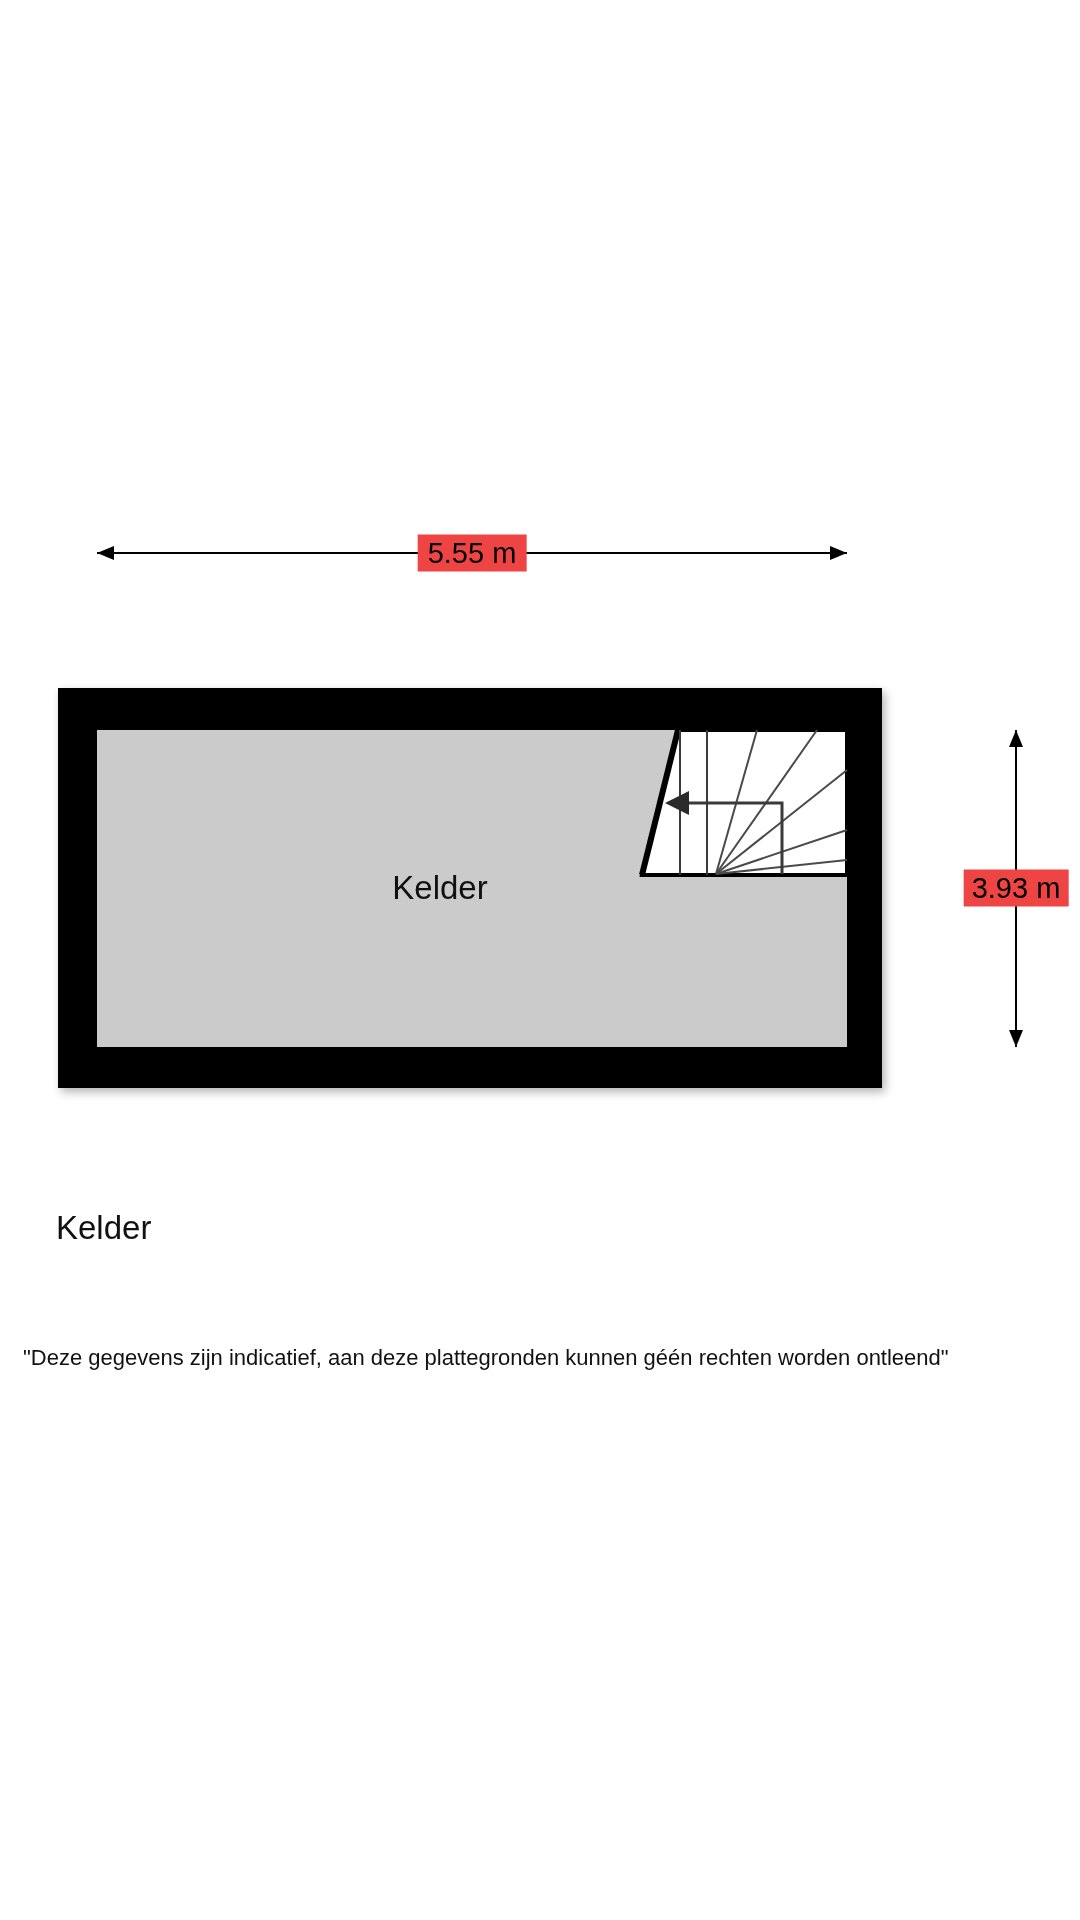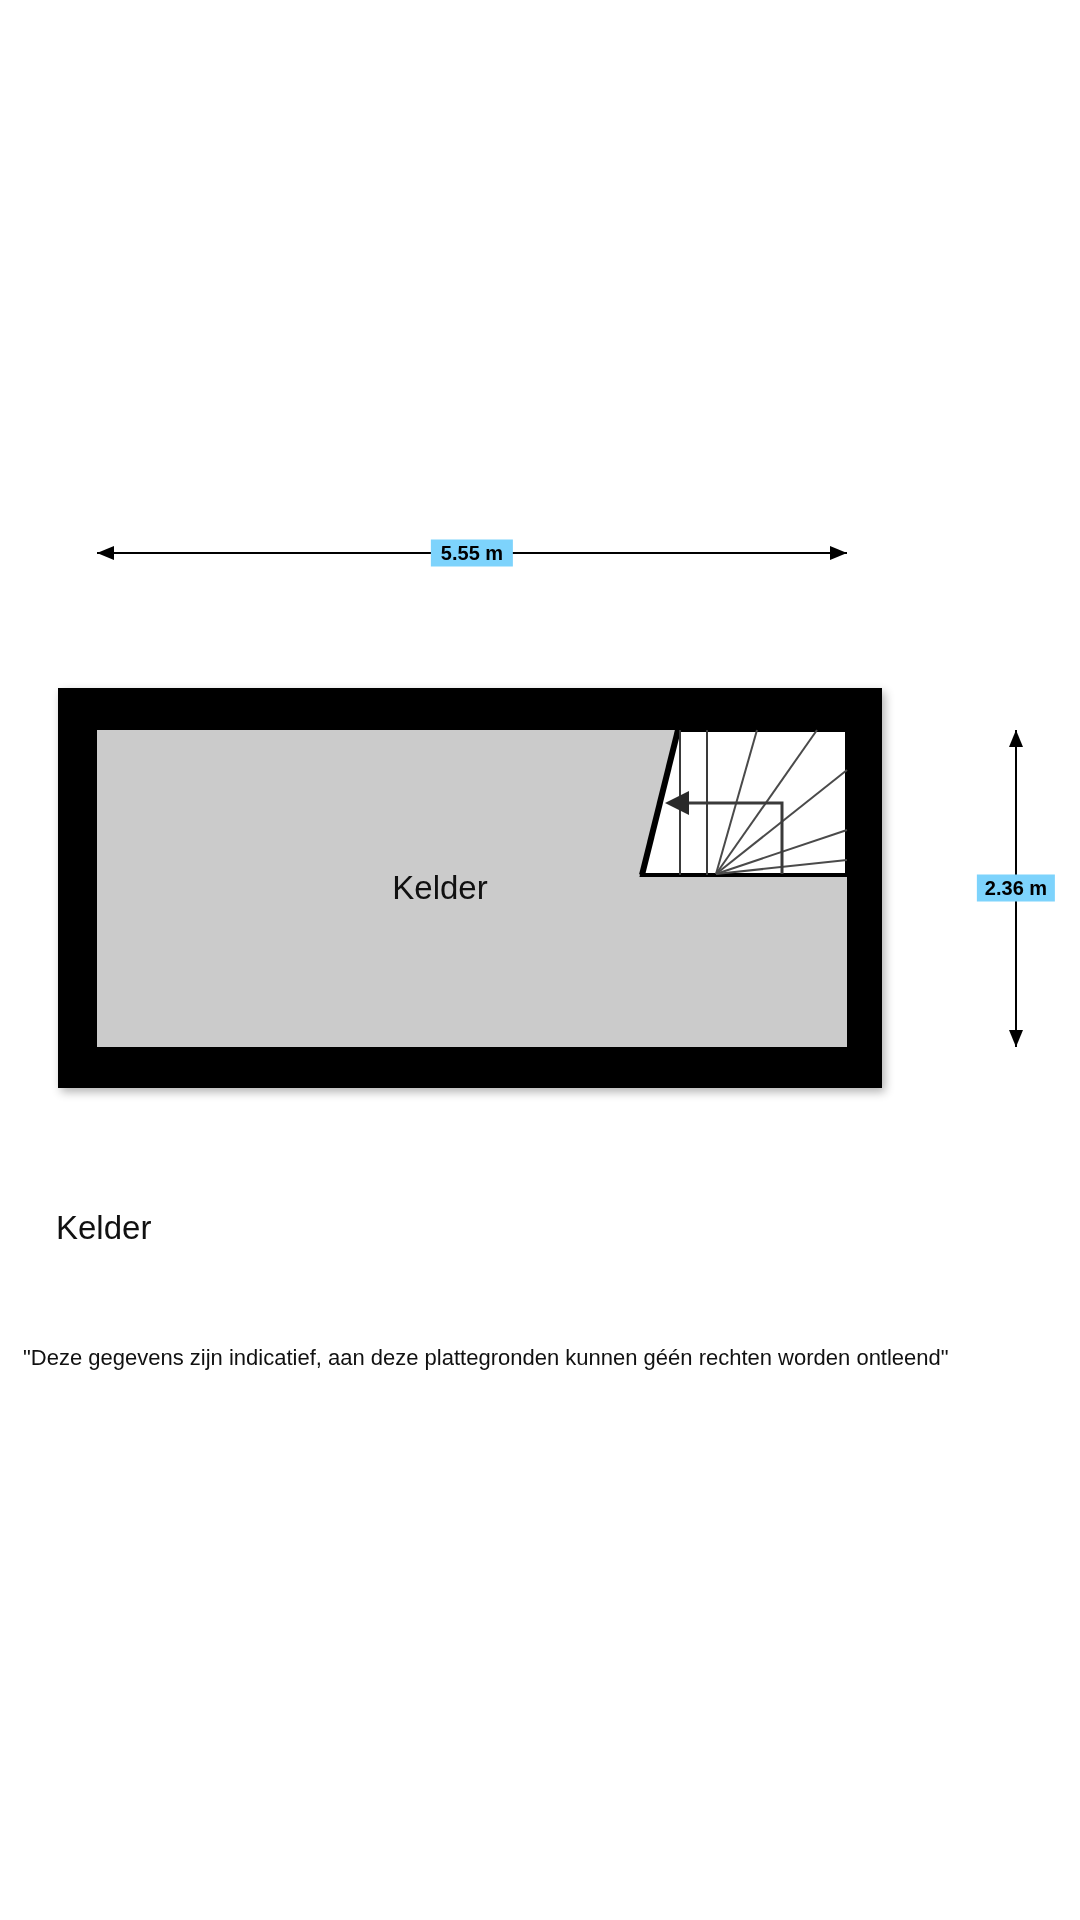--- a/index.html
+++ b/index.html
@@ -14,26 +14,25 @@
     height: 1920px;
     background: #ffffff;
     overflow: hidden;
   }
 
   
   .dim-line { position: absolute; background: #000; }
   .dim-label {
     position: absolute;
     transform: translate(-50%, -50%);
-    background: #7dd3fc;
+    background: #ef4444;
     padding: 2px 10px;
-    font-size: 20px;
+    font-size: 29px;
     color: #000;
     white-space: nowrap;
-    font-weight: bold;
   }
   .arrowhead { position: absolute; width: 0; height: 0; }
   .arrow-left   { border-top: 7px solid transparent; border-bottom: 7px solid transparent; border-right: 17px solid #000; }
   .arrow-right  { border-top: 7px solid transparent; border-bottom: 7px solid transparent; border-left: 17px solid #000; }
   .arrow-up     { border-left: 7px solid transparent; border-right: 7px solid transparent; border-bottom: 17px solid #000; }
   .arrow-down   { border-left: 7px solid transparent; border-right: 7px solid transparent; border-top: 17px solid #000; }
 
   
   .plan {
     position: absolute;
@@ -99,21 +98,21 @@
     <div class="dim-line" style="left:97px; top:552px; width:750px; height:2px;"></div>
     <div class="arrowhead arrow-left" style="left:97px; top:546px;"></div>
     <div class="arrowhead arrow-right" style="left:830px; top:546px;"></div>
     <div class="dim-label" style="left:472px; top:553px;">5.55 m</div>
   </div>
 
   <div>
     <div class="dim-line" style="left:1015px; top:730px; width:2px; height:317px;"></div>
     <div class="arrowhead arrow-up" style="left:1009px; top:730px;"></div>
     <div class="arrowhead arrow-down" style="left:1009px; top:1030px;"></div>
-    <div class="dim-label" style="left:1016px; top:888px; padding:2px 8px;">2.36 m</div>
+    <div class="dim-label" style="left:1016px; top:888px; padding:2px 8px;">3.93 m</div>
   </div>
 
   <div class="plan">
     <div class="room">
       <div class="room-label">Kelder</div>
     </div>
 
     <svg class="stairs-svg" viewBox="0 0 205 145">
 
       <polygon points="36,0 205,0 205,145 0,145" fill="#ffffff" stroke="#000000" stroke-width="4"></polygon>

